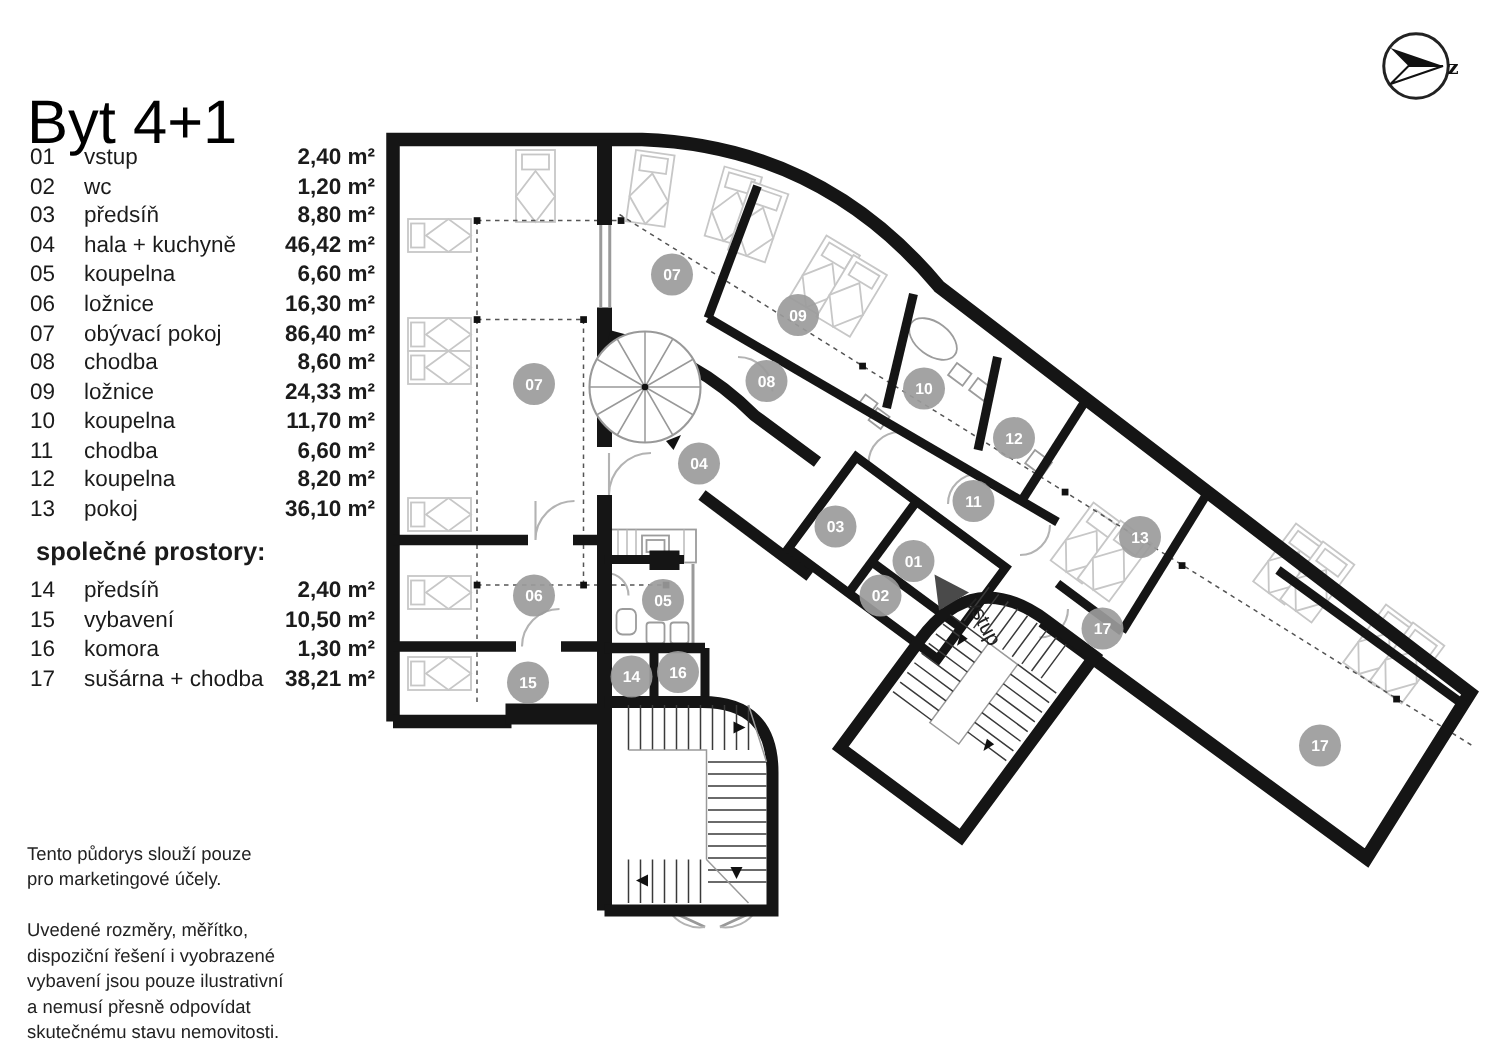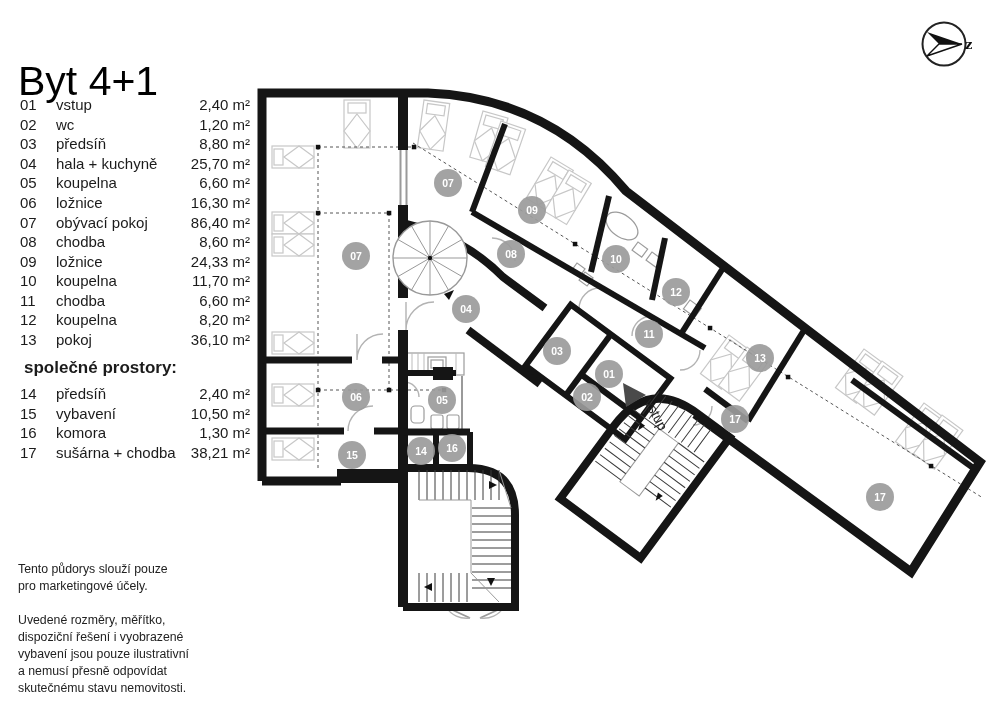--- a/index.html
+++ b/index.html
@@ -3,21 +3,21 @@
 <meta charset="utf-8">
 <style>
   html,body{margin:0;padding:0;background:#fff;}
   .page{position:relative;width:1000px;height:707px;background:#fff;overflow:hidden;
         font-family:"Liberation Sans", sans-serif;color:#1b1b1b;}
   .title{position:absolute;left:18px;top:10px;font-size:41px;letter-spacing:0;color:#000000;margin-top:48px;}
   .legend{position:absolute;left:20px;top:95px;width:230px;font-size:15px;}
   .legend .row{display:flex;height:19.55px;align-items:center;}
   .legend .num{width:36px;flex:none;}
   .legend .nm{flex:1;white-space:nowrap;}
-  .legend .area{text-align:right;white-space:nowrap;}
+  .legend .area{text-align:right;white-space:nowrap;font-weight:bold;}
   .legend .heading{font-weight:bold;margin:9px 0 6px 4px;font-size:17px;}
   .footnote{position:absolute;left:18px;width:230px;font-size:12.3px;line-height:17px;
             color:#222;white-space:pre-line;}
   .fn1{top:561px;}
   .fn2{top:612px;}
   svg{position:absolute;left:0;top:0;}
   .walls{stroke:#151515;fill:none;}
   .furn{stroke:#c7c7c7;fill:#fff;stroke-width:1.2;}
   .doors{stroke:#b3b3b3;fill:none;stroke-width:1.4;}
   .dash{stroke:#555;stroke-width:1;fill:none;stroke-dasharray:3 3;}
@@ -243,21 +243,21 @@
           <span class="area">1,20 m²</span>
         </div>
         <div class="row">
           <span class="num">03</span>
           <span class="nm">předsíň</span>
           <span class="area">8,80 m²</span>
         </div>
         <div class="row">
           <span class="num">04</span>
           <span class="nm">hala + kuchyně</span>
-          <span class="area">25,70 m²</span>
+          <span class="area">46,42 m²</span>
         </div>
         <div class="row">
           <span class="num">05</span>
           <span class="nm">koupelna</span>
           <span class="area">6,60 m²</span>
         </div>
         <div class="row">
           <span class="num">06</span>
           <span class="nm">ložnice</span>
           <span class="area">16,30 m²</span>

